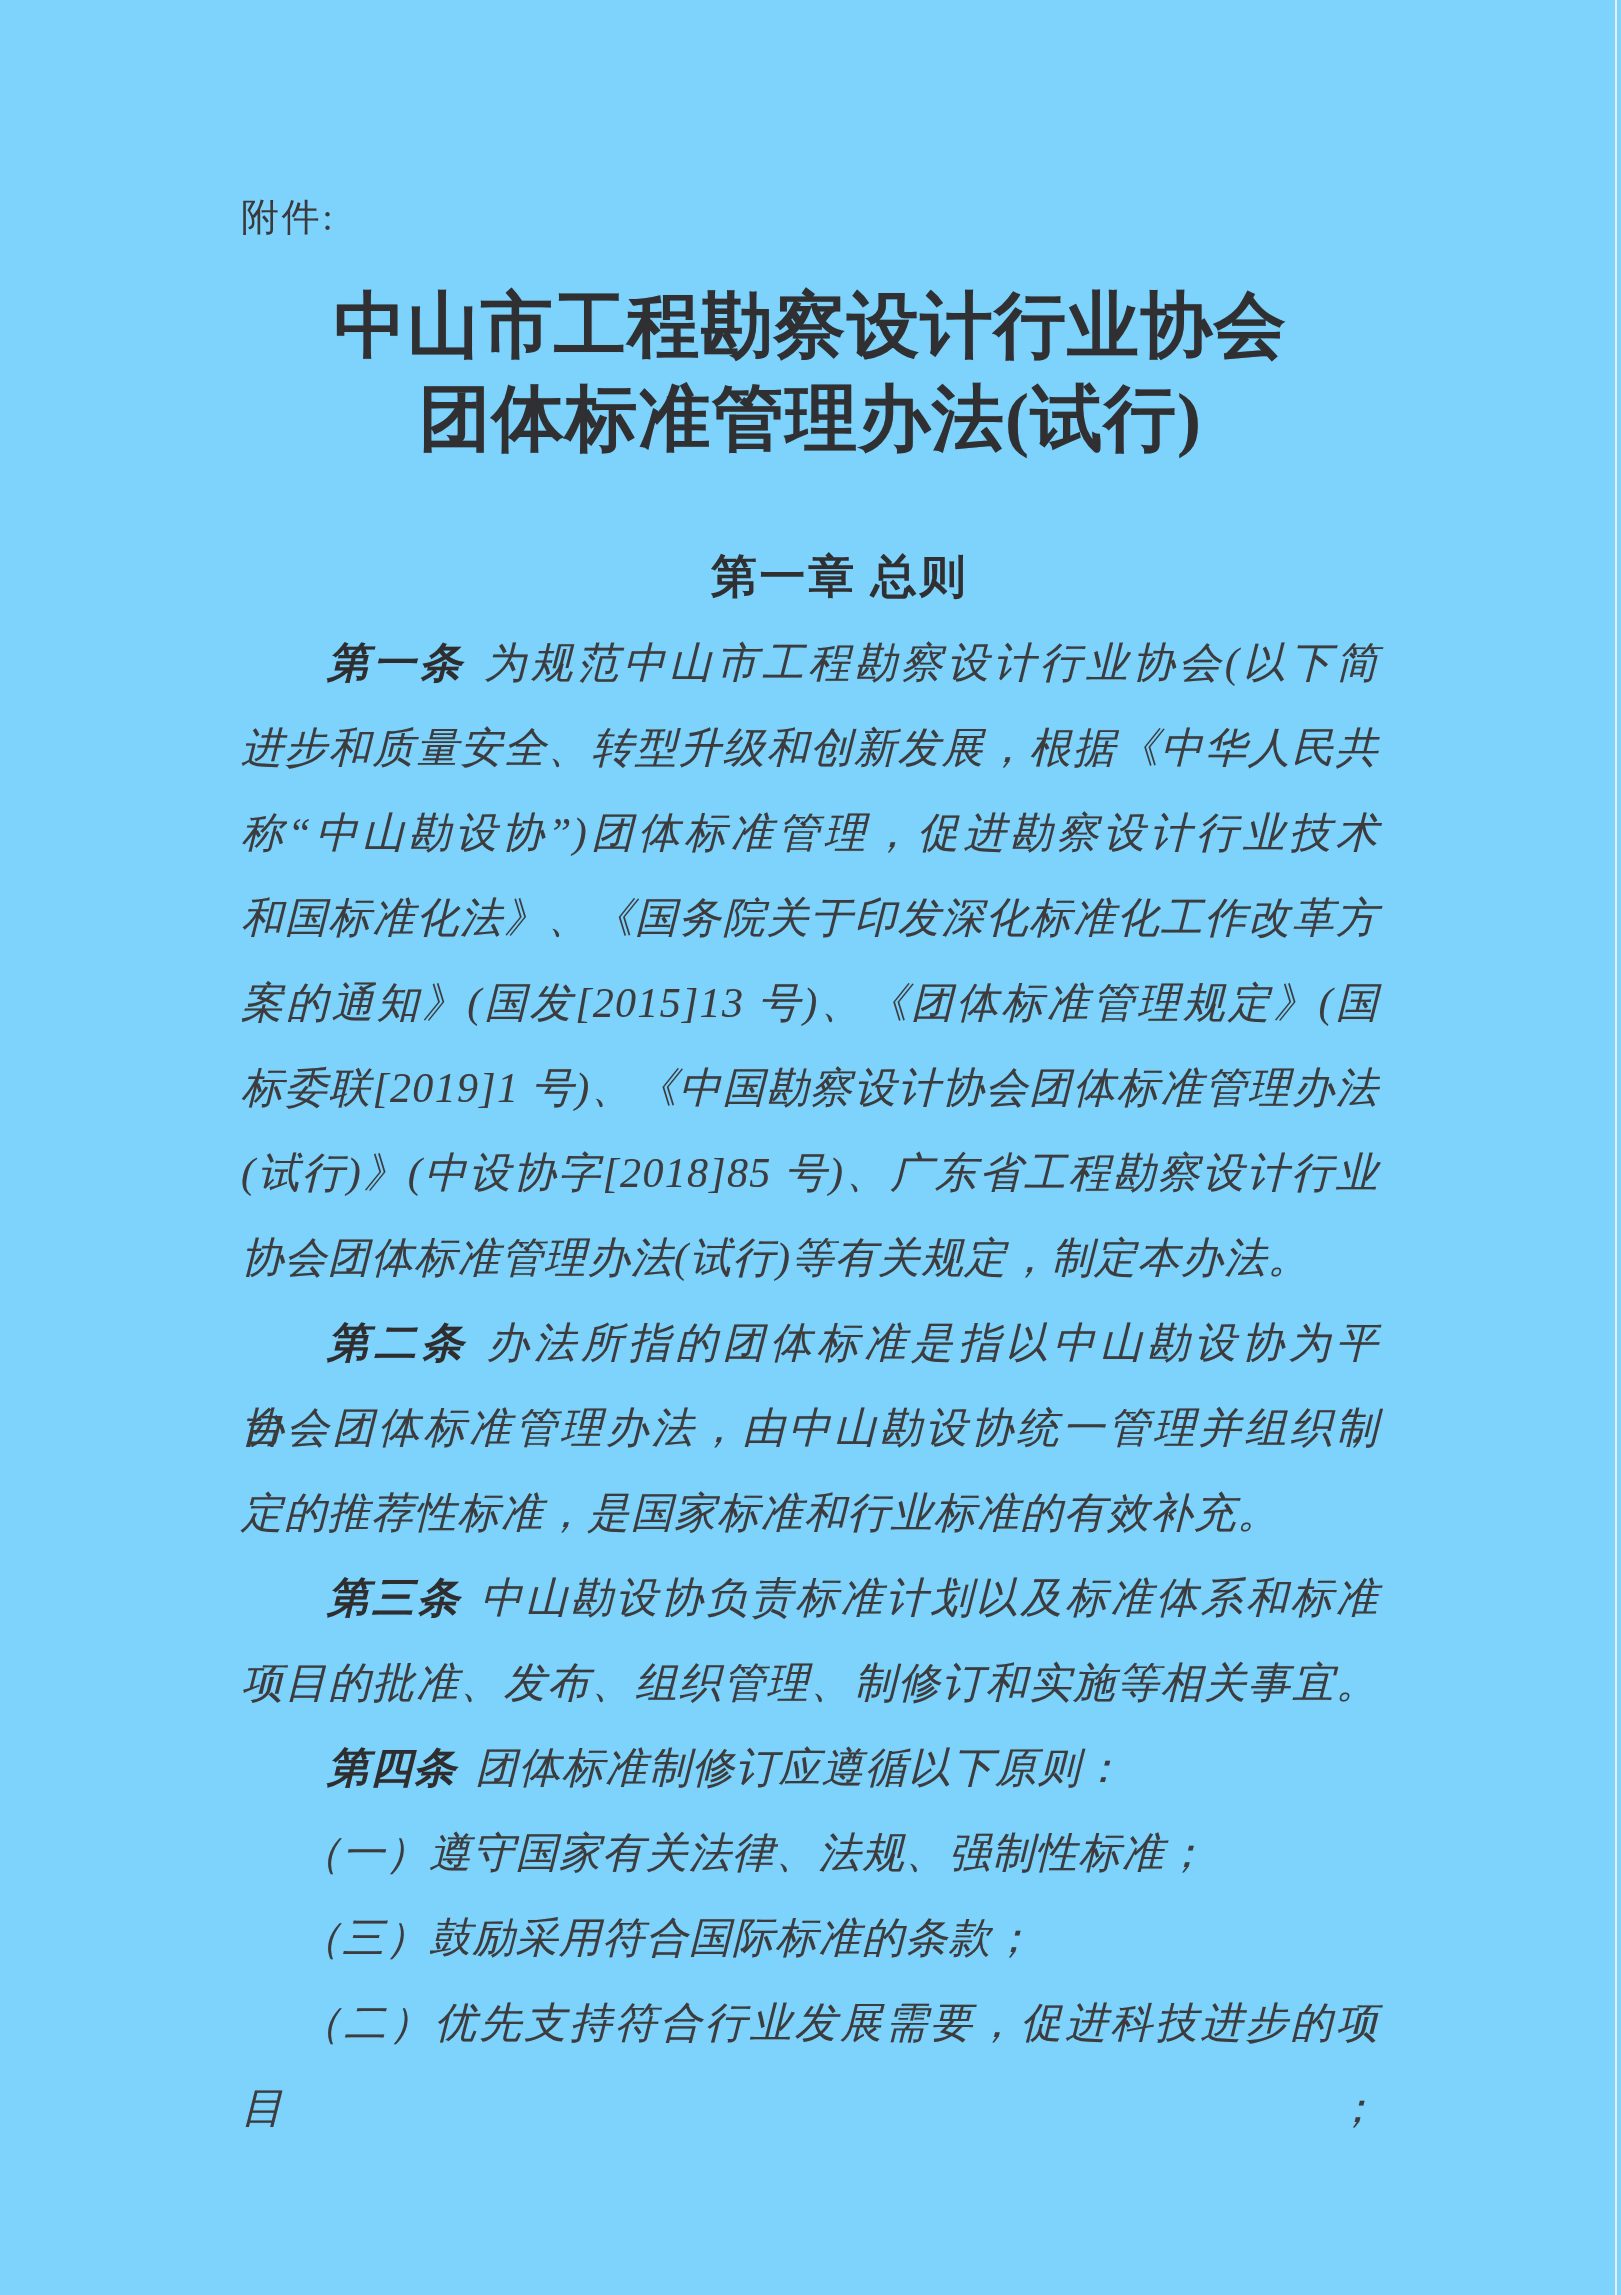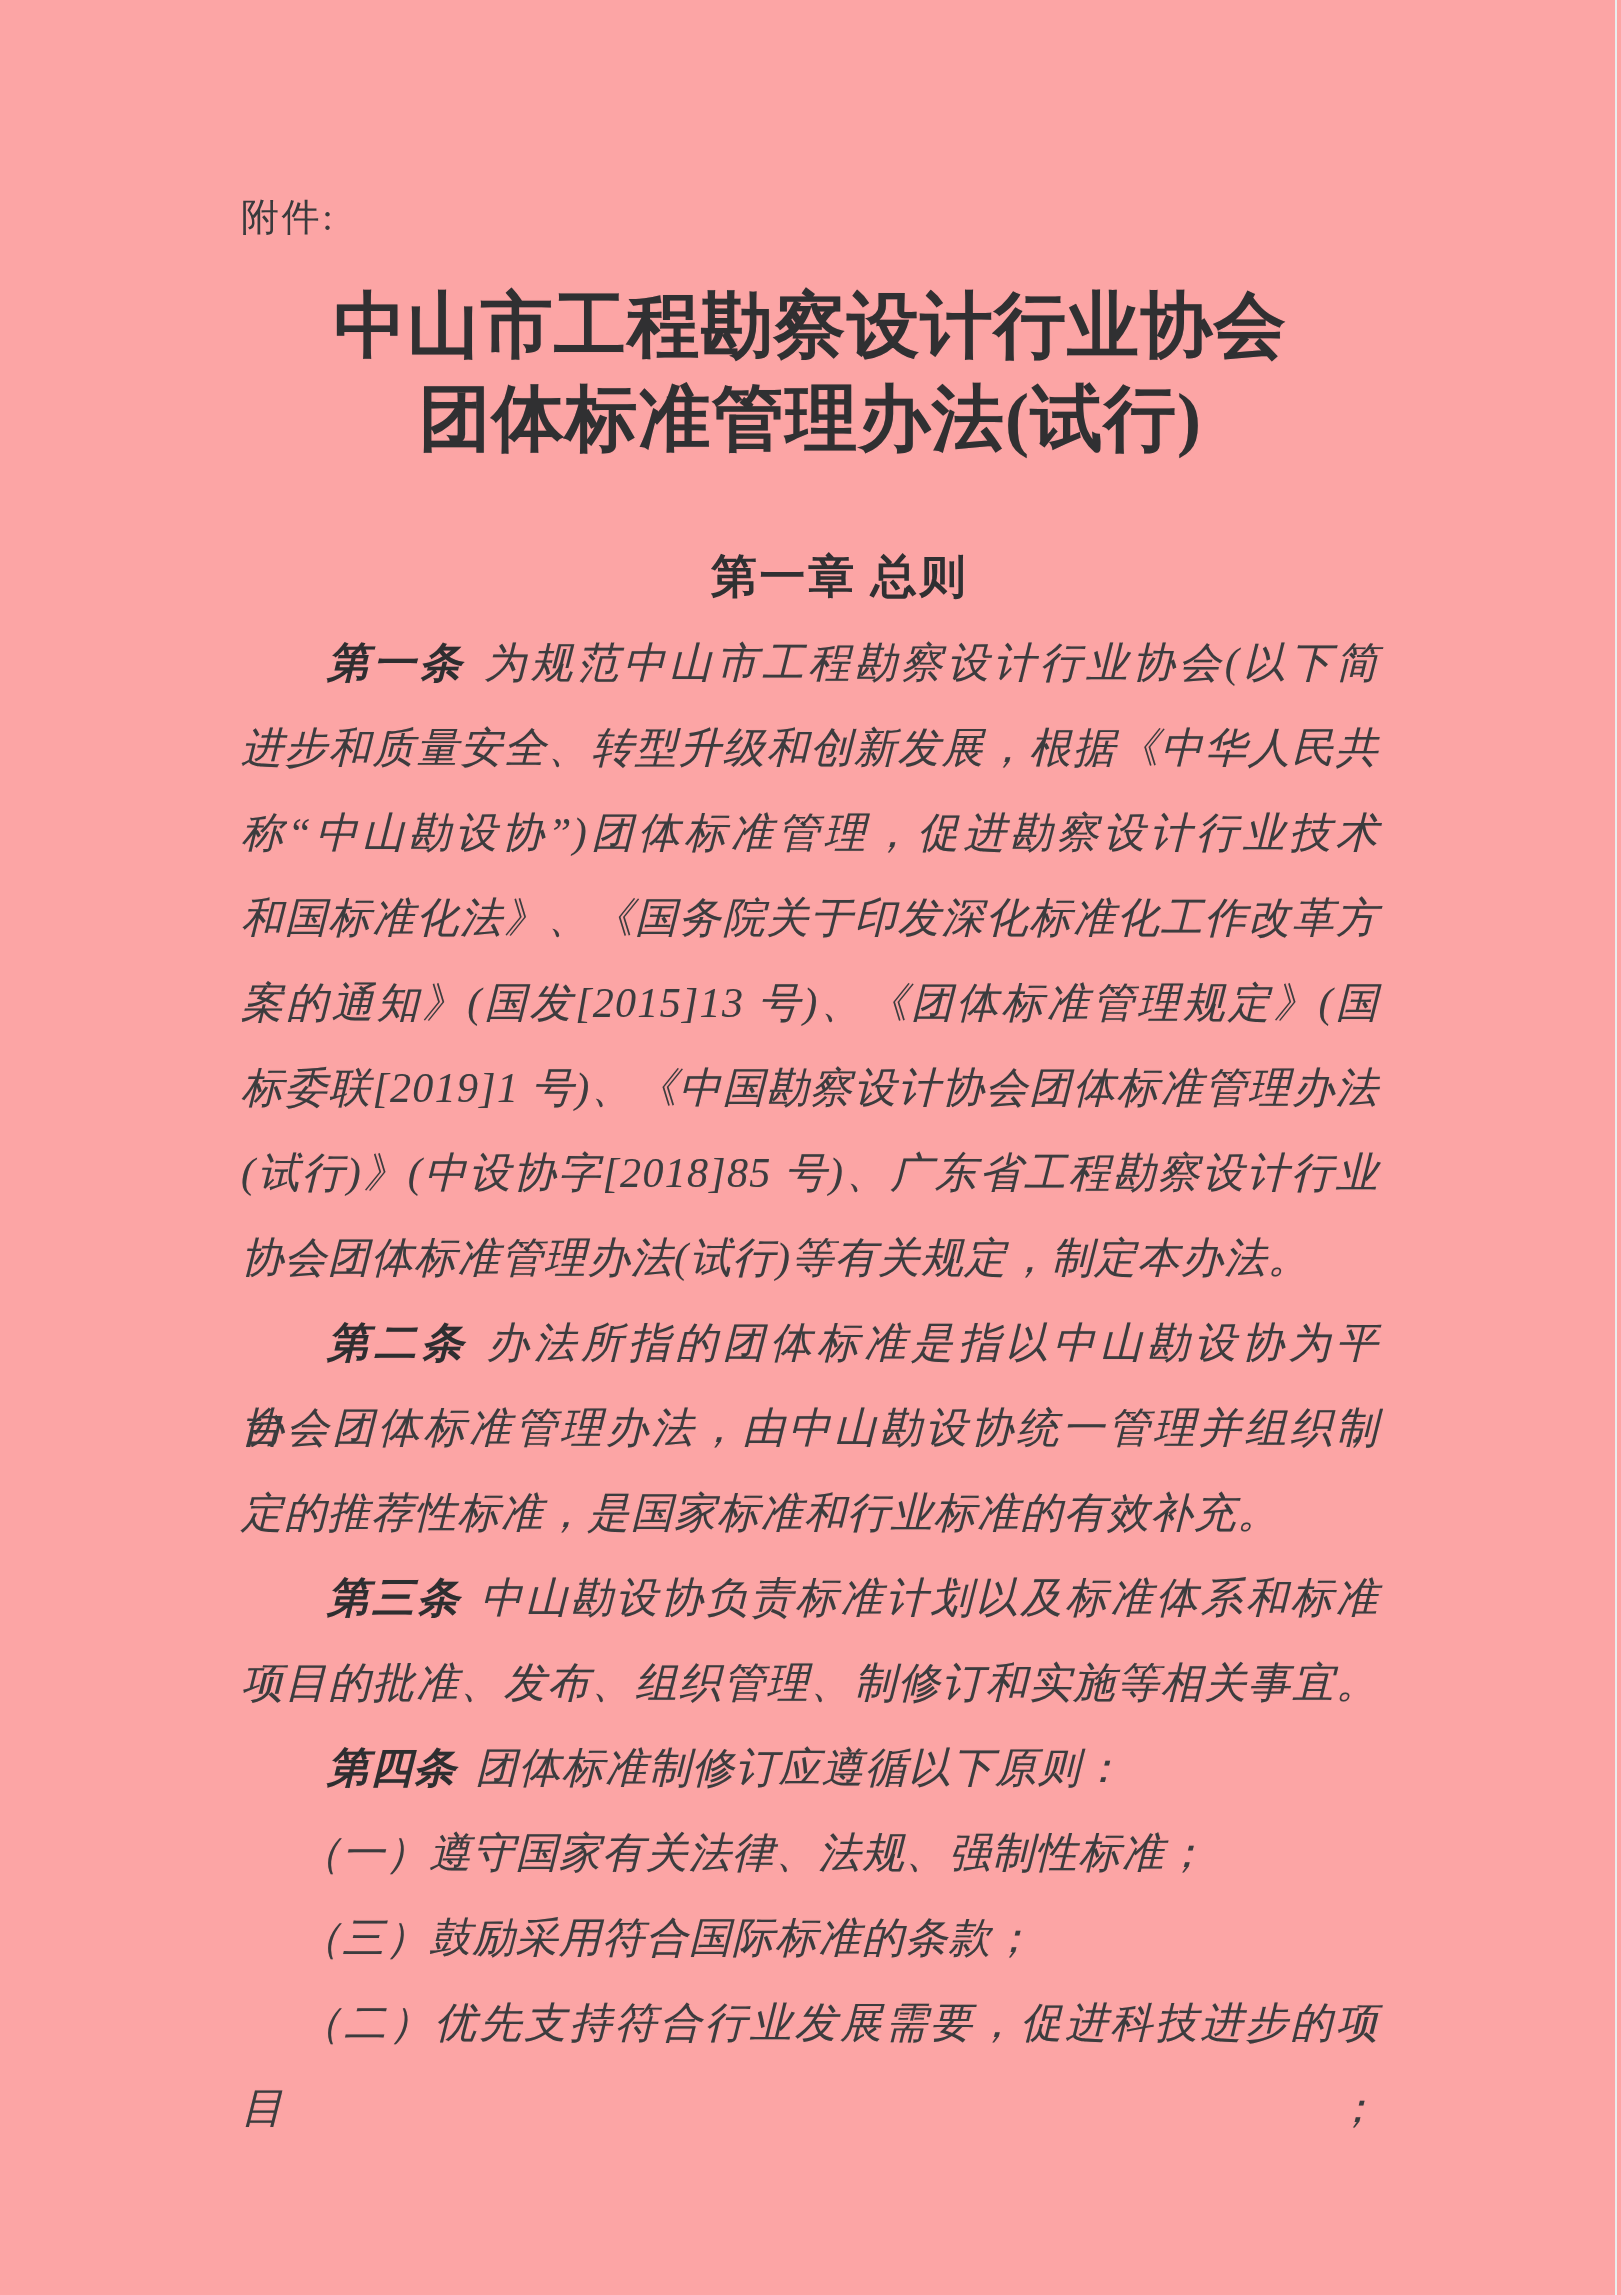--- a/index.html
+++ b/index.html
@@ -1,19 +1,19 @@
 <!DOCTYPE html>
 <html style="font-size:10.5px"><head>
 <meta charset="utf-8">
 <style>
   html,body{margin:0;padding:0;background:#ffffff;}
   .page{
     position:relative;
     width:1621px;height:2295px;
-    background:#fca5a5;
+    background:#7dd3fc;
     overflow:hidden;
     font-family:"Liberation Serif","DejaVu Serif",serif;
     color:#3c3c3e;
   }
   
   .scan-edge{
     position:absolute;right:3.9px;top:0;width:2.6px;height:100%;
     background:#e9eeee;
   }
   .attachment{

